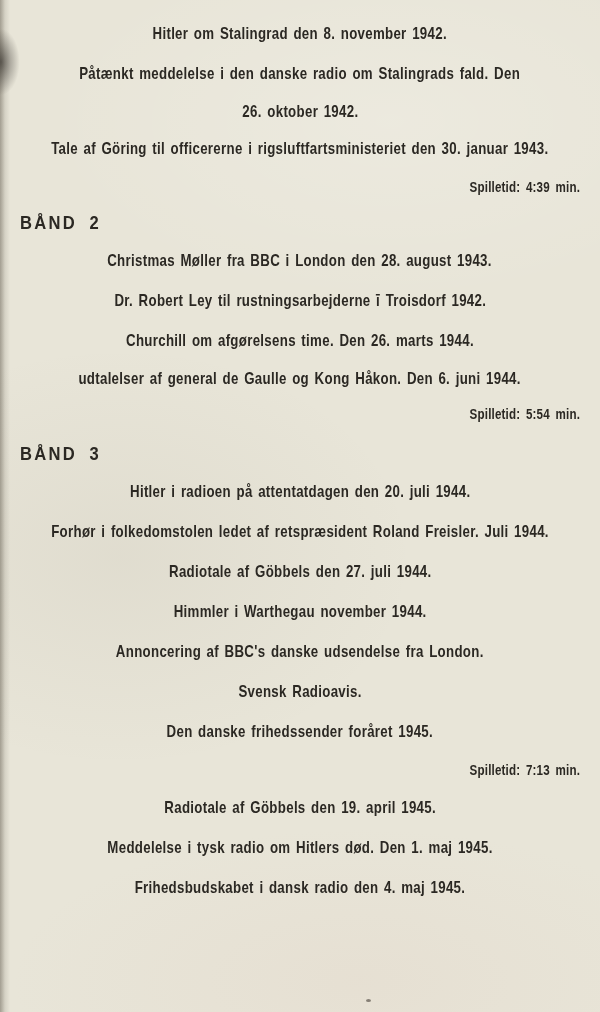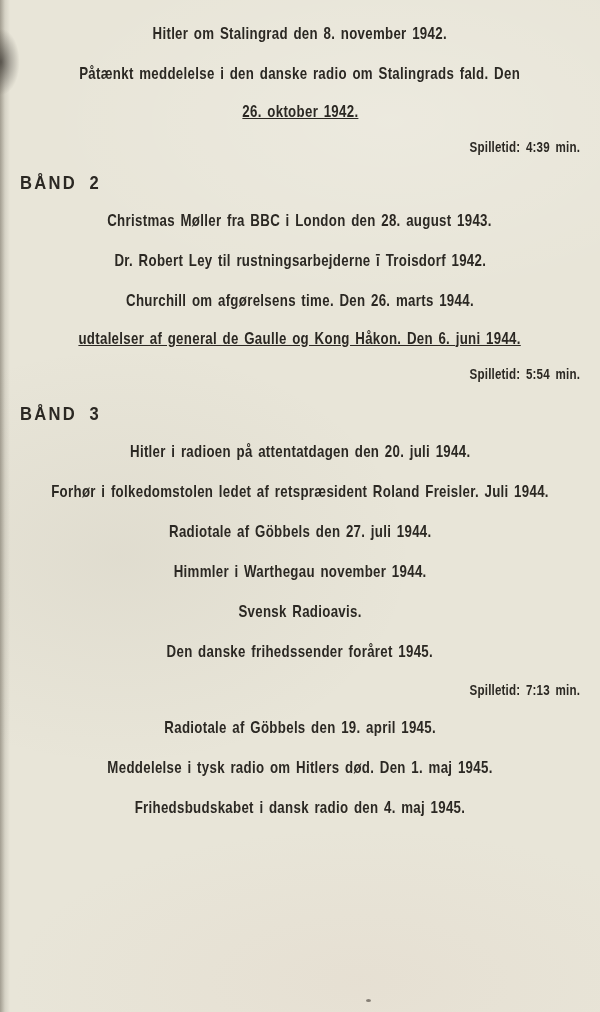--- a/index.html
+++ b/index.html
@@ -21,39 +21,42 @@
   }
   .sheet{padding:6px 10px 0;}
   .band{margin:0;}
   .b2{}
   .b3{margin-top:20px;text-align:center;}
   .b4{margin-top:10px;}
   .band-title{display:flex;justify-content:flex-start;align-items:center;height:20px;margin:0;padding-left:10px;}
   .band-title .tx{font-size:18px;letter-spacing:2.5px;word-spacing:6px;transform:scaleX(.92);transform-origin:0 50%;}
   .line{display:flex;justify-content:center;align-items:center;height:24px;}
   .line .tx{white-space:nowrap;font-size:17px;letter-spacing:.4px;word-spacing:2px;transform:scaleX(.78);transform-origin:50% 50%;}
-  .tight{height:19px;text-decoration:underline;}
+  .tight{height:19px;}
   .spill{justify-content:flex-end;height:20px;padding-right:10px;}
   .spill .tx{font-size:14.5px;letter-spacing:.2px;word-spacing:3px;transform:scaleX(.8);transform-origin:100% 50%;}
   .speck{position:absolute;left:366px;top:999px;width:5px;height:3px;background:rgba(55,48,40,.55);border-radius:50%;}
 </style>
 </head>
 <body>
 
 <div class="sheet">
 
   <section class="band">
     <p class="line">
         <span class="tx">Hitler om Stalingrad den 8. november 1942.</span>
       </p>
     <p class="line">
         <span class="tx">Påtænkt meddelelse i den danske radio om Stalingrads fald. Den</span>
       </p>
     <p class="line tight">
         <span class="tx">26. oktober 1942.</span>
+      </p>
+    <p class="line">
+        <span class="tx">Tale af Göring til officererne i rigsluftfartsministeriet den 30. januar 1943.</span>
       </p>
     <p class="line spill">
         <span class="tx">Spilletid: 4:39 min.</span>
       </p>
   </section>
 
   <section class="band b2">
     <h2 class="band-title">
         <span class="tx">BÅND 2</span>
       </h2>
@@ -84,20 +87,23 @@
     <p class="line">
         <span class="tx">Forhør i folkedomstolen ledet af retspræsident Roland Freisler. Juli 1944.</span>
       </p>
     <p class="line">
         <span class="tx">Radiotale af Göbbels den 27. juli 1944.</span>
       </p>
     <p class="line">
         <span class="tx">Himmler i Warthegau november 1944.</span>
       </p>
     <p class="line">
+        <span class="tx">Annoncering af BBC's danske udsendelse fra London.</span>
+      </p>
+    <p class="line">
         <span class="tx">Svensk Radioavis.</span>
       </p>
     <p class="line">
         <span class="tx">Den danske frihedssender foråret 1945.</span>
       </p>
     <p class="line spill">
         <span class="tx">Spilletid: 7:13 min.</span>
       </p>
   </section>
 

